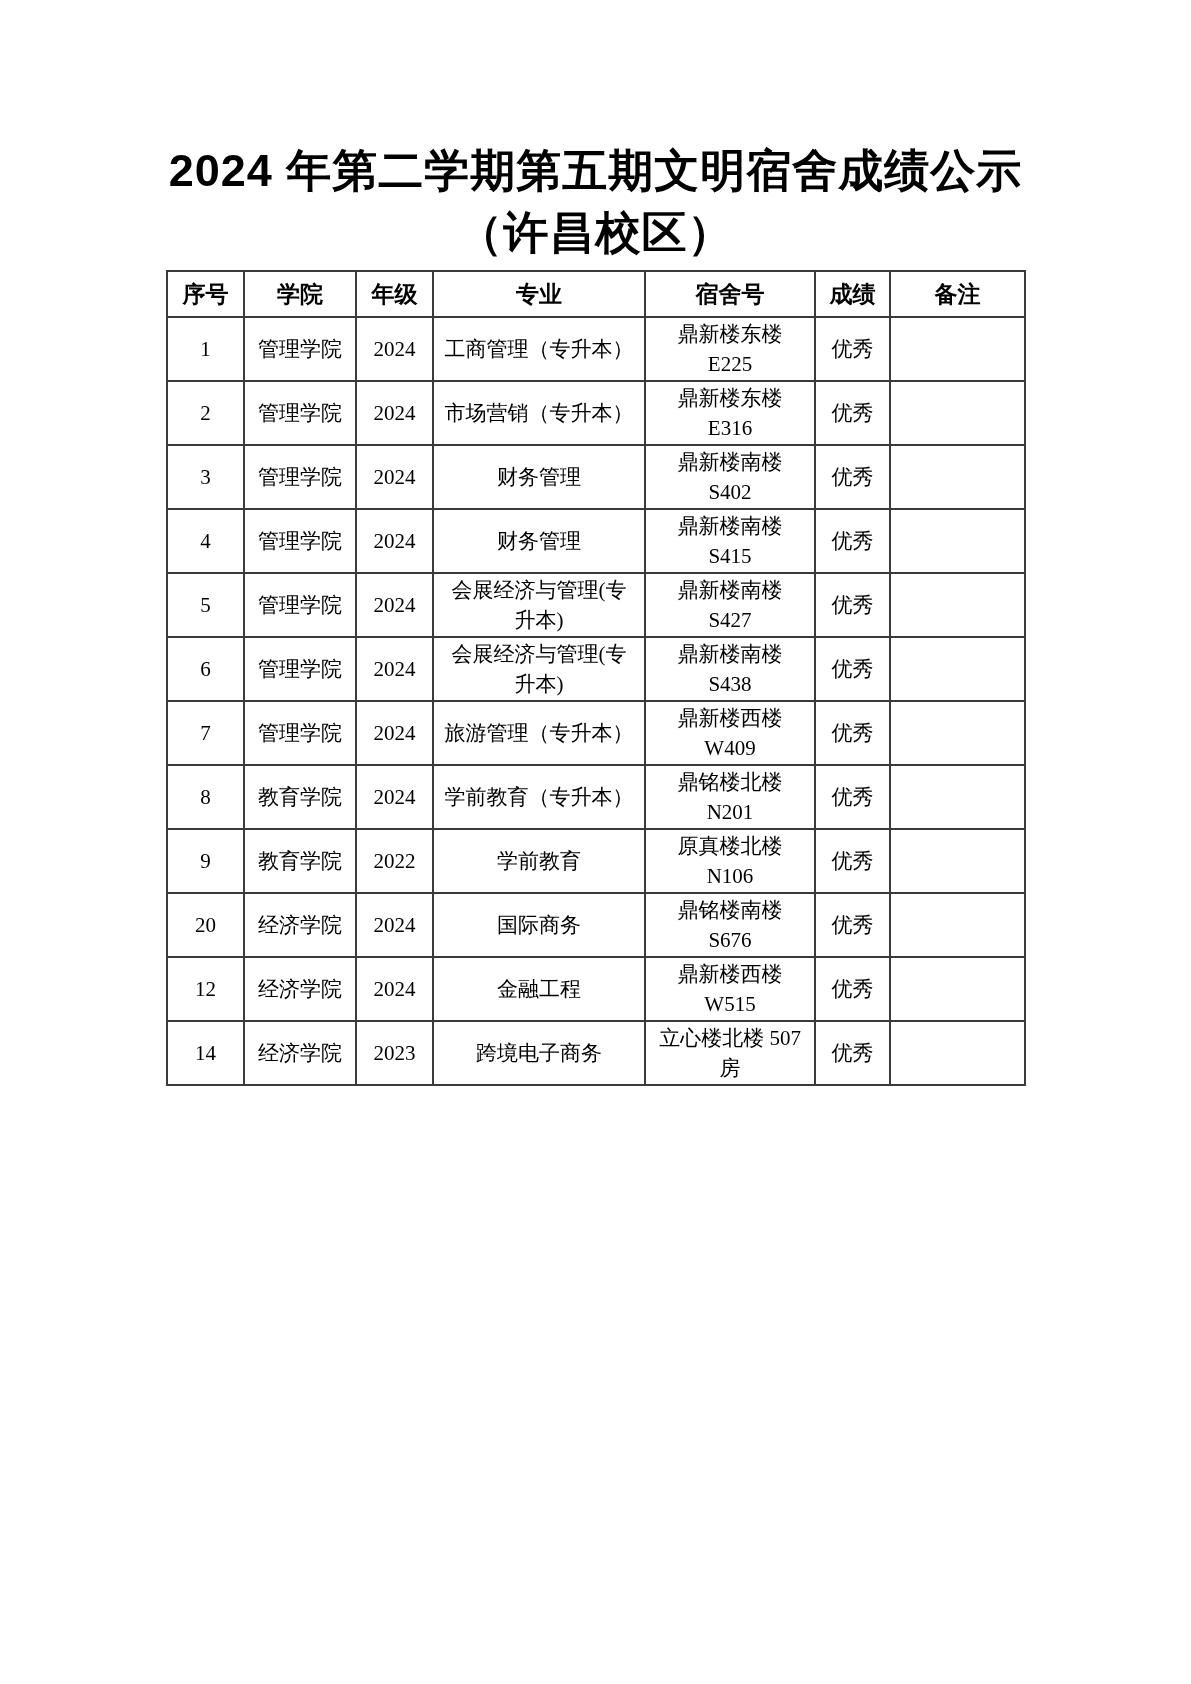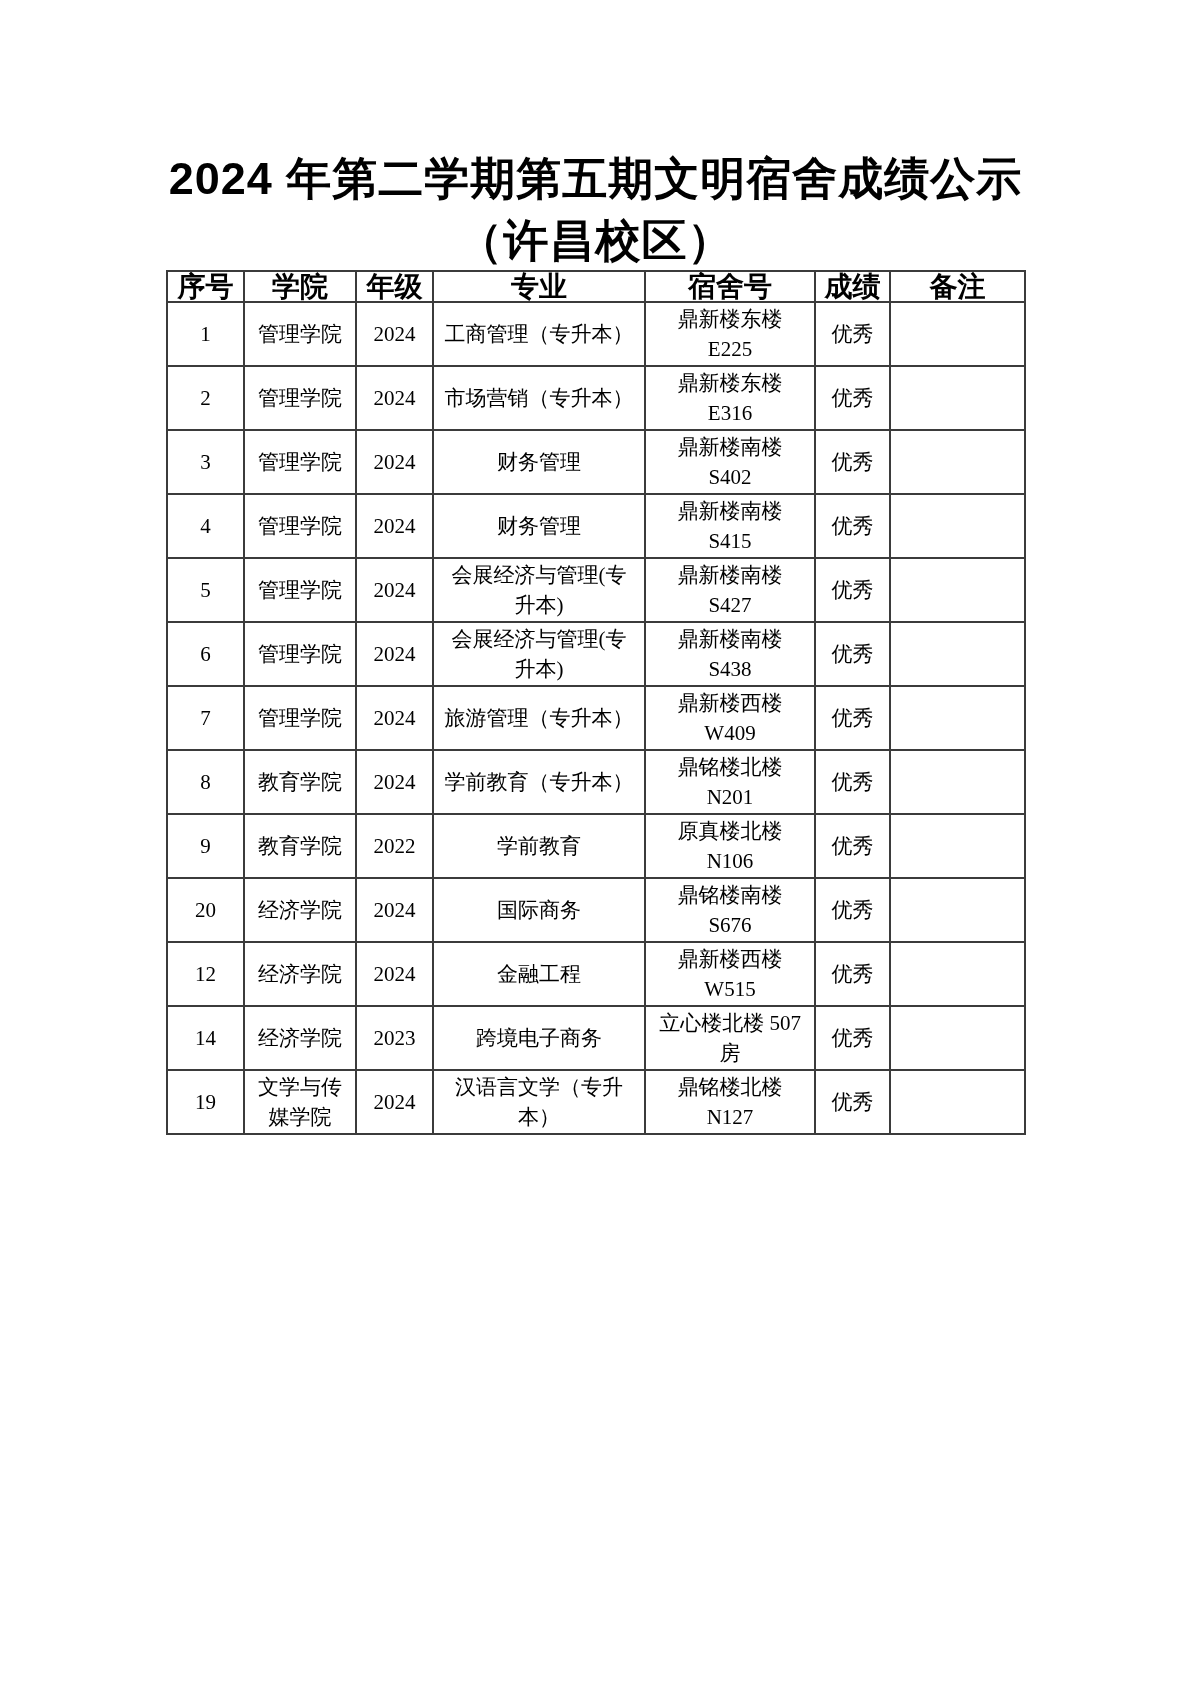--- a/index.html
+++ b/index.html
@@ -11,21 +11,21 @@
     position:relative;
   }
   .page {
     position:absolute; left:0; top:0;
     width:1191px; height:1684px;
     background:#ffffff;
     overflow:hidden;
   }
   .doc-title {
     position:absolute;
-    top:148px; left:0; right:0;
+    top:140px; left:0; right:0;
     text-align:center;
     font-family:"Liberation Sans","DejaVu Sans",sans-serif;
     font-weight:bold;
     font-size:45px;
     line-height:62px;
     letter-spacing:1px;
     color:#000;
   }
   table.score-table {
     position:absolute;
@@ -36,24 +36,24 @@
   }
   .score-table th, .score-table td {
     border:2px solid #3b3b3b;
     text-align:center;
     vertical-align:middle;
     padding:1px 2px;
     white-space:pre-line;
     overflow:hidden;
   }
   .score-table thead th {
-    height:31px;
+    height:46px;
     font-family:"Liberation Sans","DejaVu Sans",sans-serif;
     font-weight:bold;
-    font-size:28px;
+    font-size:23px;
     line-height:26px;
   }
   .score-table tbody td {
     height:61px;
     font-family:"Liberation Serif","DejaVu Serif",serif;
     font-size:21px;
     line-height:30px;
     font-weight:normal;
   }
 </style>
@@ -204,28 +204,16 @@
         <tr>
           <td>14</td>
           <td>经济学院</td>
           <td>2023</td>
           <td>跨境电子商务</td>
           <td>立心楼北楼 507
 房</td>
           <td>优秀</td>
           <td></td>
         </tr>
-        <tr>
-          <td>19</td>
-          <td>文学与传
-媒学院</td>
-          <td>2024</td>
-          <td>汉语言文学（专升
-本）</td>
-          <td>鼎铭楼北楼
-N127</td>
-          <td>优秀</td>
-          <td></td>
-        </tr>
       </tbody>
   </table>
 
 </div>
 
 </body></html>

